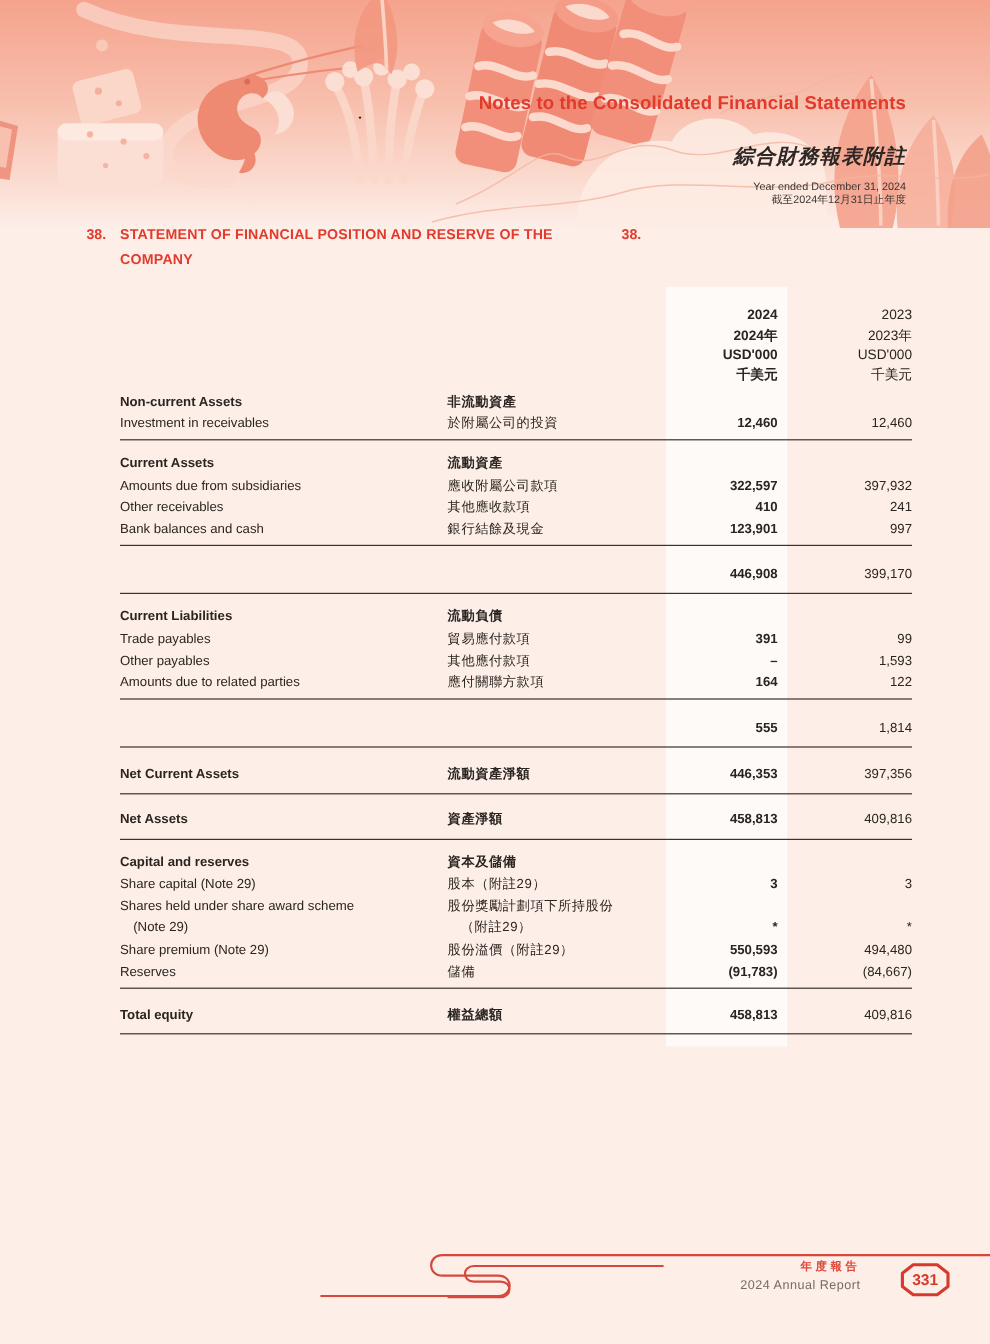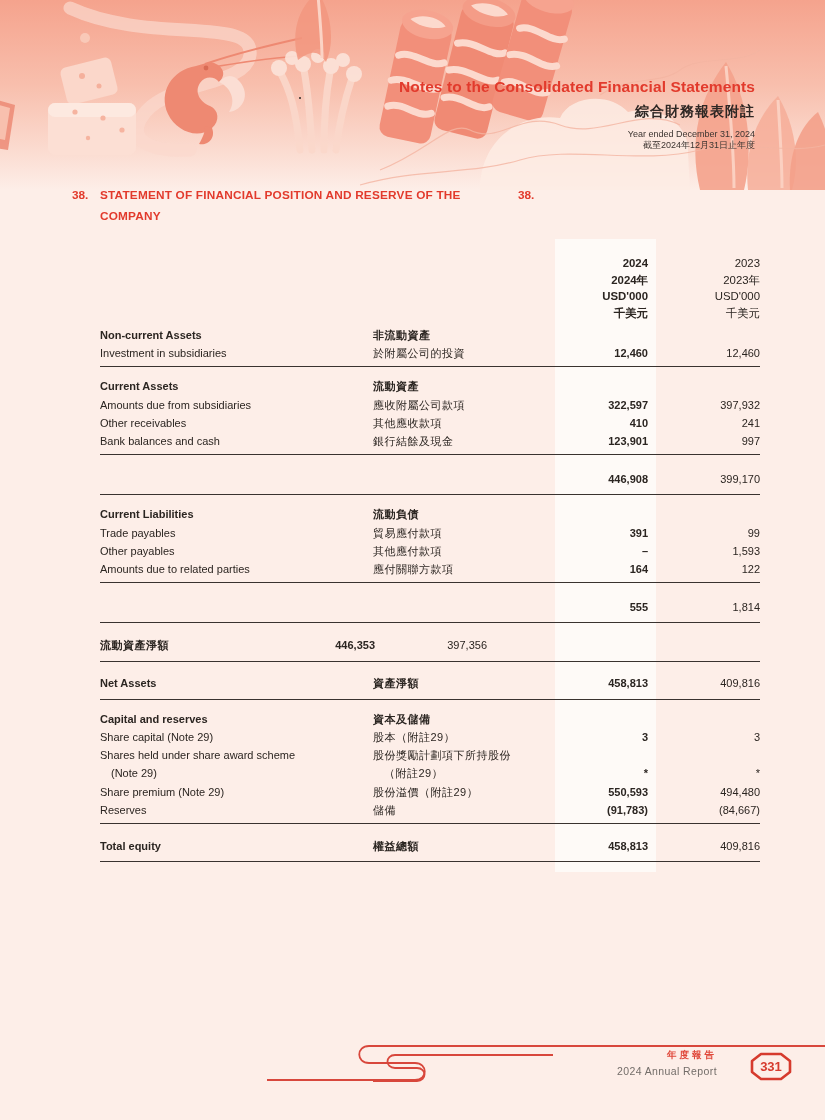--- a/index.html
+++ b/index.html
@@ -8,21 +8,21 @@
   .page {
     position:relative; width:825px; height:1120px;
     background:#fdeee8; overflow:hidden;
   }
   
   .deco-header { position:absolute; top:0; left:0; width:825px; height:190px; }
   .header-text {
     position:absolute; top:78px; right:70px; text-align:right; z-index:5;
   }
   .title-en { font-size:15.5px; font-weight:bold; color:#e23a2c; letter-spacing:.1px; }
-  .title-zh { font-size:14px; font-weight:bold; color:#2e2724; margin-top:7px; letter-spacing:1px; }
+  .title-zh { font-size:17px; font-weight:bold; color:#2e2724; margin-top:23px; letter-spacing:1px;font-style:italic; }
   .period-en { font-size:9px; color:#3d3531; margin-top:8px; }
   .period-zh { font-size:9px; color:#3d3531; margin-top:0; }
   .stray-dot { position:absolute; left:299px; top:97px; width:2px; height:2px; background:#2b2724; border-radius:50%; z-index:6; }
 
   
   .section-heading { position:absolute; top:185px; left:72px; right:65px; display:flex; z-index:5; }
   .sec-col-en { display:flex; width:446px; }
   .sec-col-zh { display:flex; }
   .sec-num { width:28px; font-size:11.8px; font-weight:bold; color:#e23a2c; line-height:21px; }
   .sec-title { font-size:11.8px; font-weight:bold; color:#e23a2c; line-height:21px; letter-spacing:.2px; }
@@ -200,21 +200,21 @@
         </div>
       </div>
       <div id="t-rows">
           <div class="t-row sec">
             <div class="c-en">Non-current Assets</div>
             <div class="c-zh">非流動資產</div>
             <div class="c-v1"></div>
             <div class="c-v2"></div>
           </div>
           <div class="t-row">
-            <div class="c-en">Investment in subsidiaries</div>
+            <div class="c-en">Investment in receivables</div>
             <div class="c-zh">於附屬公司的投資</div>
             <div class="c-v1">12,460</div>
             <div class="c-v2">12,460</div>
           </div>
           <div class="t-rule"></div>
           <div class="t-row sec">
             <div class="c-en">Current Assets</div>
             <div class="c-zh">流動資產</div>
             <div class="c-v1"></div>
             <div class="c-v2"></div>
@@ -271,20 +271,21 @@
           </div>
           <div class="t-rule"></div>
           <div class="t-row sub">
             <div class="c-en"></div>
             <div class="c-zh"></div>
             <div class="c-v1">555</div>
             <div class="c-v2">1,814</div>
           </div>
           <div class="t-rule"></div>
           <div class="t-row tot">
+            <div class="c-en">Net Current Assets</div>
             <div class="c-zh">流動資產淨額</div>
             <div class="c-v1">446,353</div>
             <div class="c-v2">397,356</div>
           </div>
           <div class="t-rule"></div>
           <div class="t-row tot">
             <div class="c-en">Net Assets</div>
             <div class="c-zh">資產淨額</div>
             <div class="c-v1">458,813</div>
             <div class="c-v2">409,816</div>

